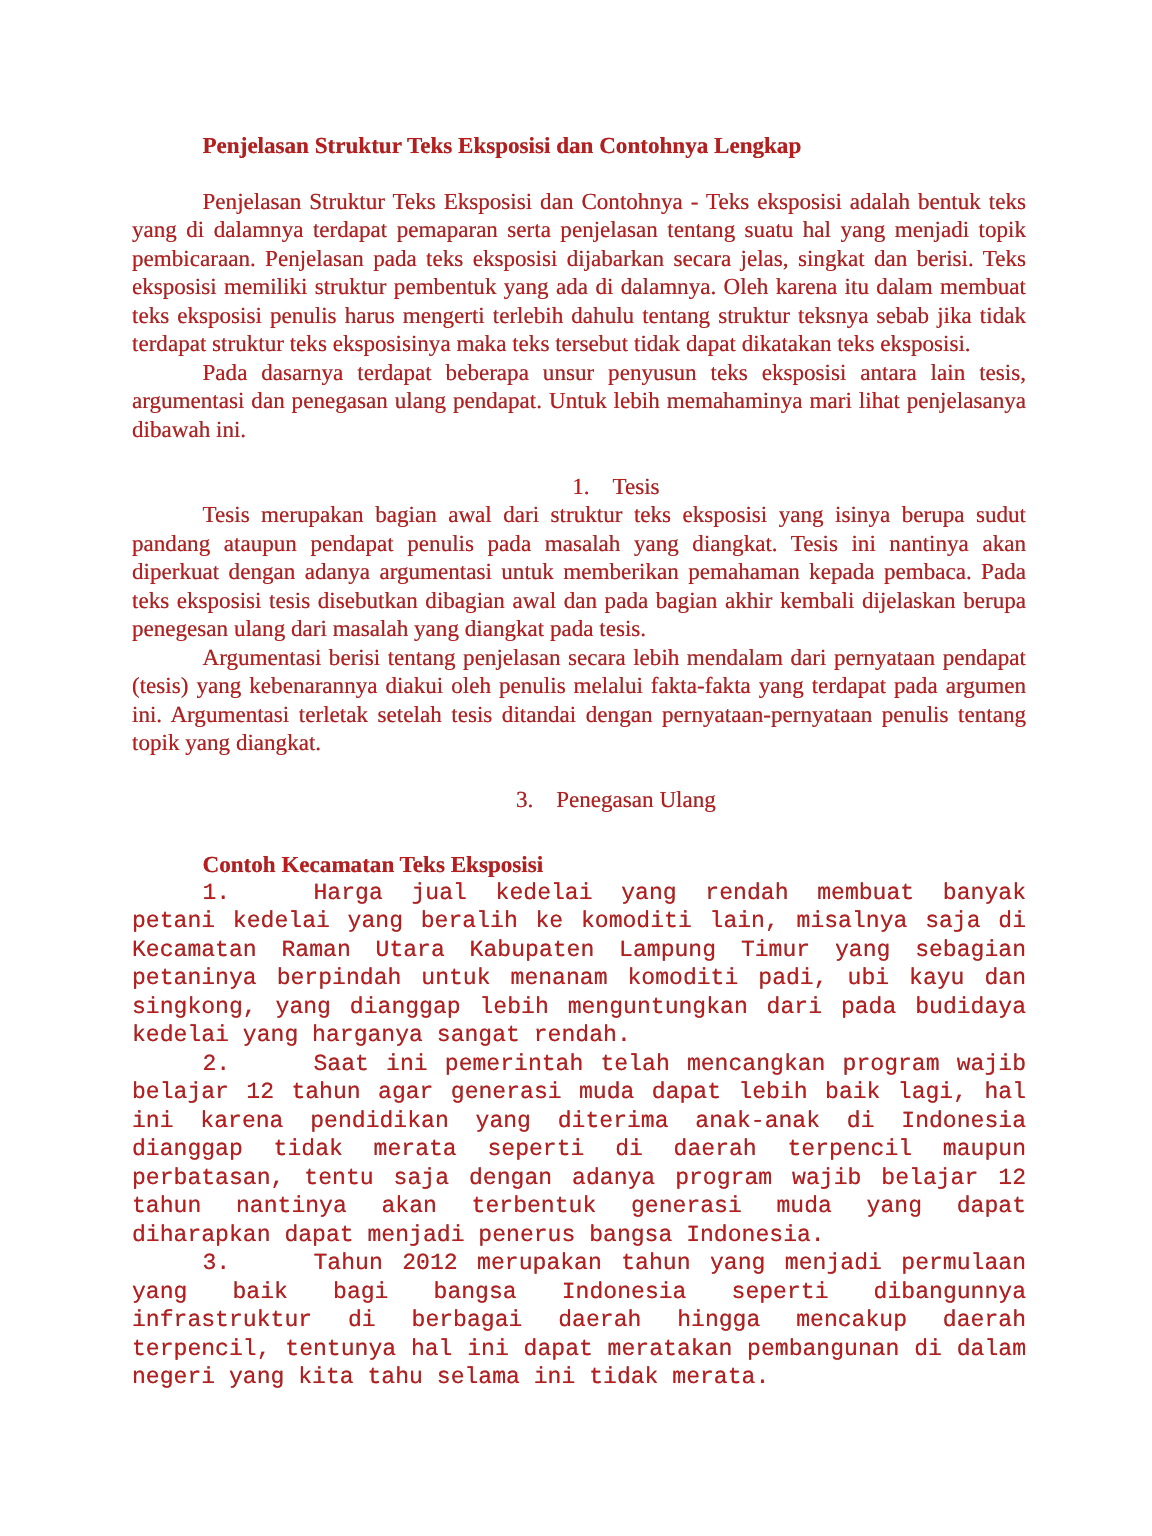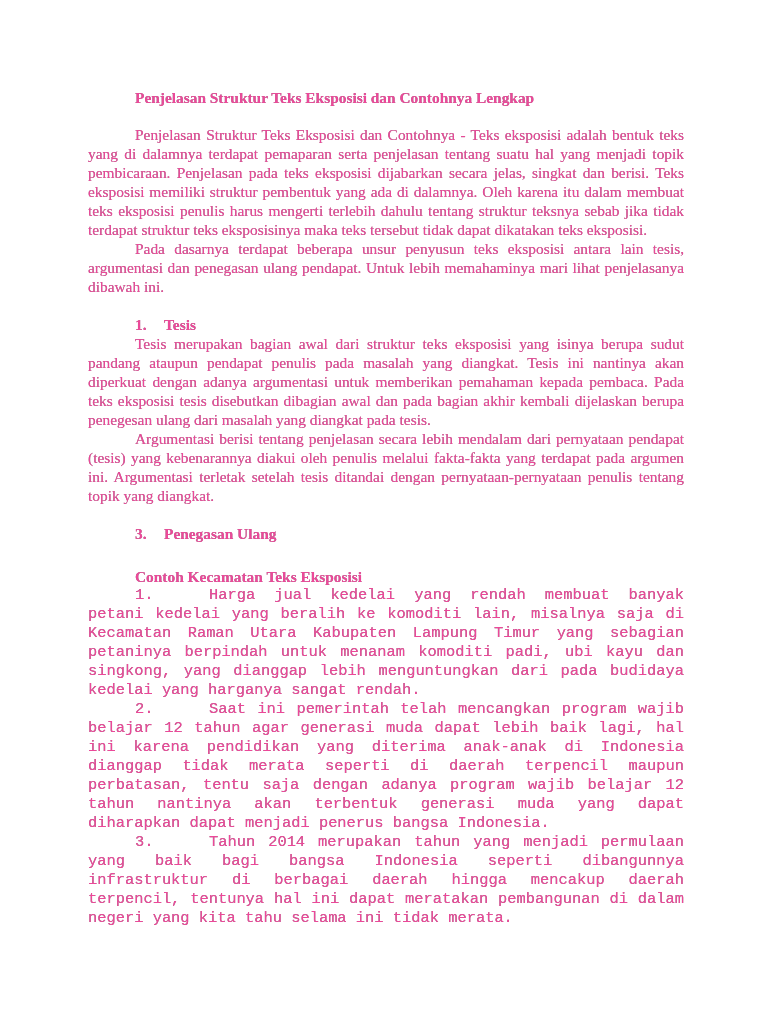--- a/index.html
+++ b/index.html
@@ -10,21 +10,21 @@
   .page {
     position: relative;
     box-sizing: border-box;
     width: 768px;
     height: 1024px;
     background: #ffffff;
     padding: 88px 84px 0 88px;
     font-family: "Liberation Serif", serif;
     font-size: 15.4px;
     line-height: 19px;
-    color: #ec4899;
+    color: #b91c1c;
     text-align: justify;
     overflow: hidden;
     text-shadow: 0 0 0.45px rgba(30,30,30,0.55);
   }
   .doc-title {
     font-weight: bold;
     text-align: left;
     margin: 0 0 18px 47px;
   }
   p.para {
@@ -33,22 +33,22 @@
   }
   .subhead {
     font-weight: bold;
     text-align: left;
     margin: 14px 0 0 47px;
   }
   .subhead.big-gap {
     margin-top: 24px;
   }
   .listhead {
-    font-weight: bold;
-    text-align: left;
+    font-weight: normal;
+    text-align: center;
     margin: 0 0 0 47px;
   }
   .listhead.gap-top {
     margin-top: 19px;
   }
   .listhead .num {
     display: inline-block;
     min-width: 16px;
     margin-right: 13px;
   }
@@ -90,16 +90,16 @@
 
   <p class="contoh-para">
     <span class="cnum">1.</span><span>Harga jual kedelai yang rendah membuat banyak petani kedelai yang beralih ke komoditi lain, misalnya saja di Kecamatan Raman Utara Kabupaten Lampung Timur yang sebagian petaninya berpindah untuk menanam komoditi padi, ubi kayu dan singkong, yang dianggap lebih menguntungkan dari pada budidaya kedelai yang harganya sangat rendah.</span>
   </p>
 
   <p class="contoh-para">
     <span class="cnum">2.</span><span>Saat ini pemerintah telah mencangkan program wajib belajar 12 tahun agar generasi muda dapat lebih baik lagi, hal ini karena pendidikan yang diterima anak-anak di Indonesia dianggap tidak merata seperti di daerah terpencil maupun perbatasan, tentu saja dengan adanya program wajib belajar 12 tahun nantinya akan terbentuk generasi muda yang dapat diharapkan dapat menjadi penerus bangsa Indonesia.</span>
   </p>
 
   <p class="contoh-para">
-    <span class="cnum">3.</span><span>Tahun 2014 merupakan tahun yang menjadi permulaan yang baik bagi bangsa Indonesia seperti dibangunnya infrastruktur di berbagai daerah hingga mencakup daerah terpencil, tentunya hal ini dapat meratakan pembangunan di dalam negeri yang kita tahu selama ini tidak merata.</span>
+    <span class="cnum">3.</span><span>Tahun 2012 merupakan tahun yang menjadi permulaan yang baik bagi bangsa Indonesia seperti dibangunnya infrastruktur di berbagai daerah hingga mencakup daerah terpencil, tentunya hal ini dapat meratakan pembangunan di dalam negeri yang kita tahu selama ini tidak merata.</span>
   </p>
 
 </div>
 
 </body></html>

